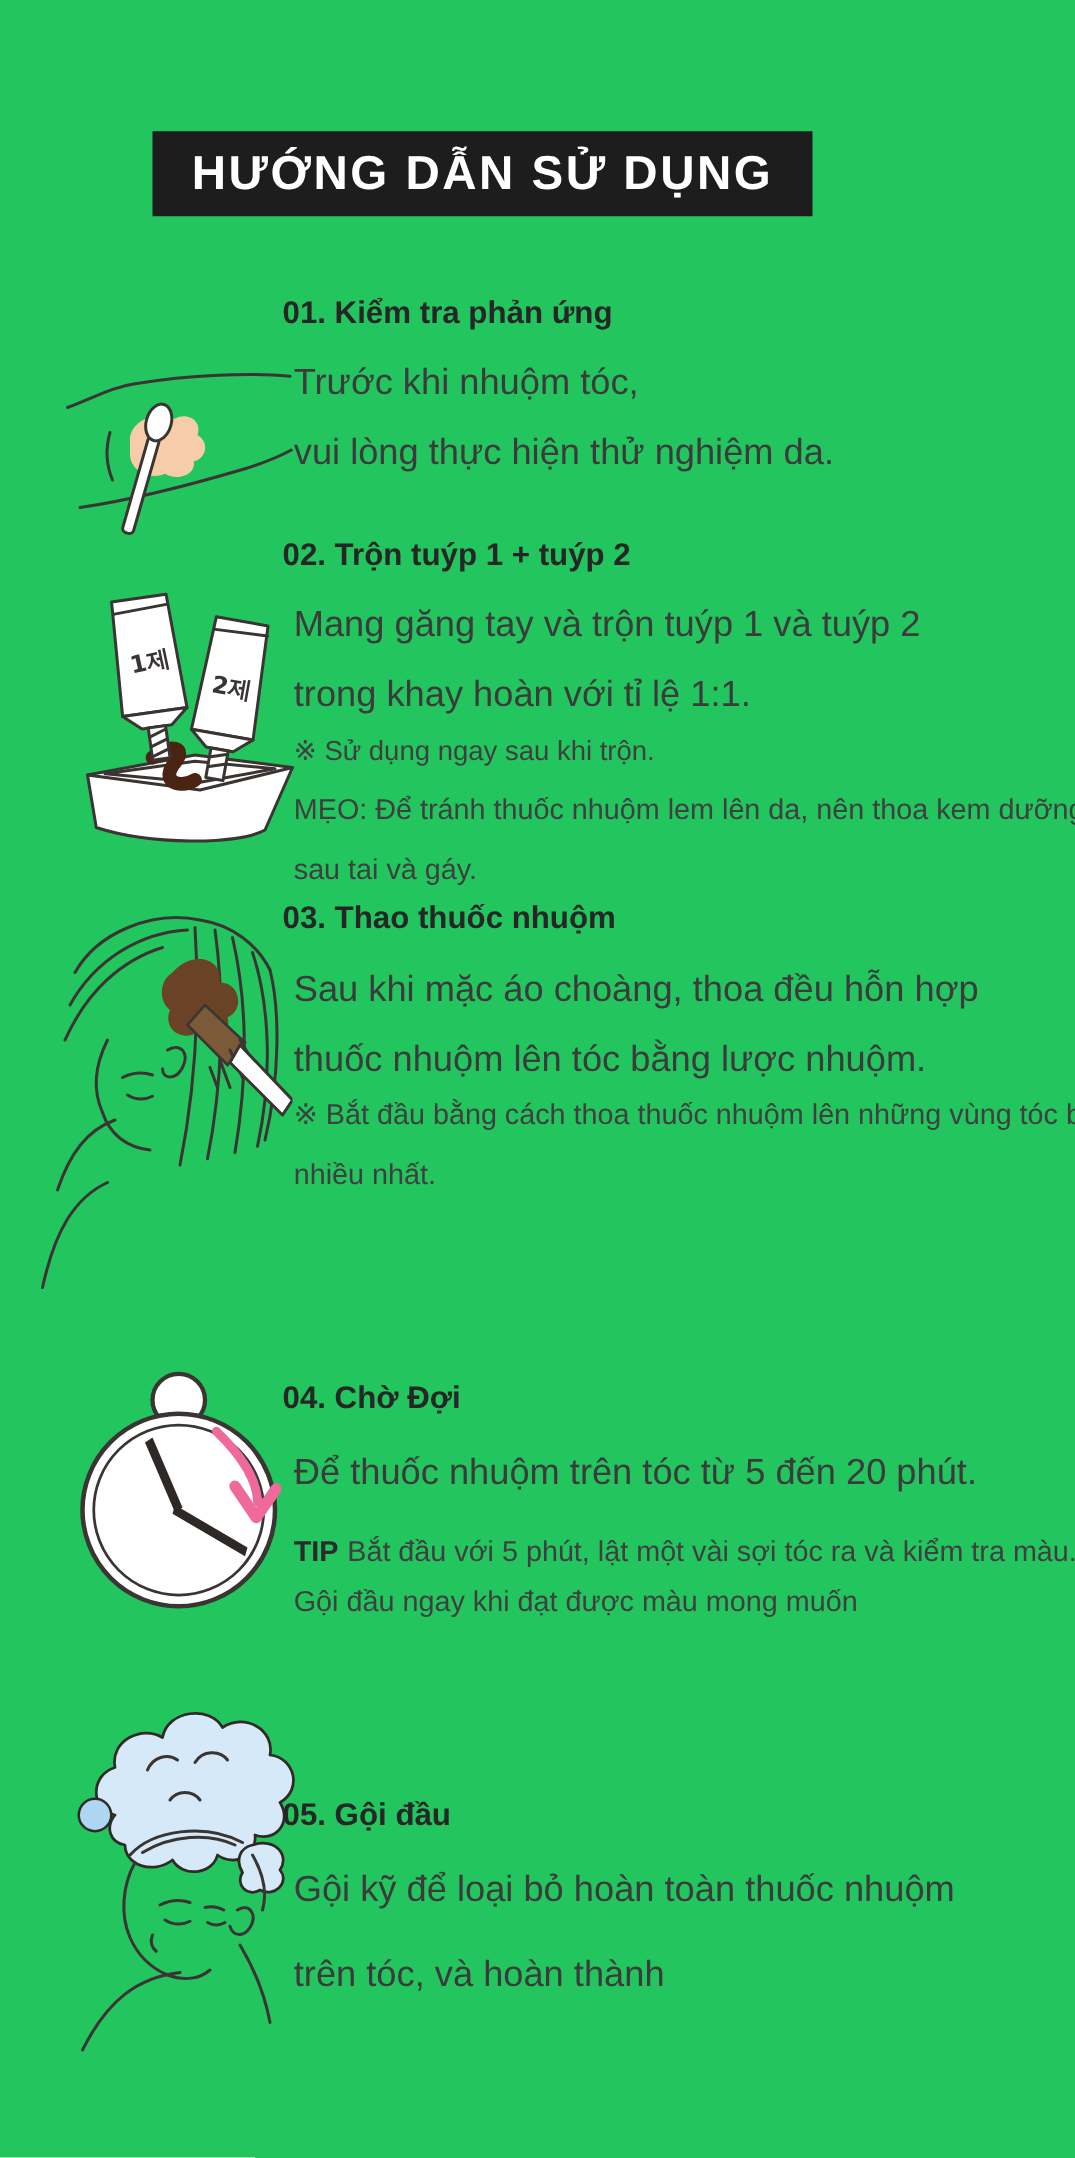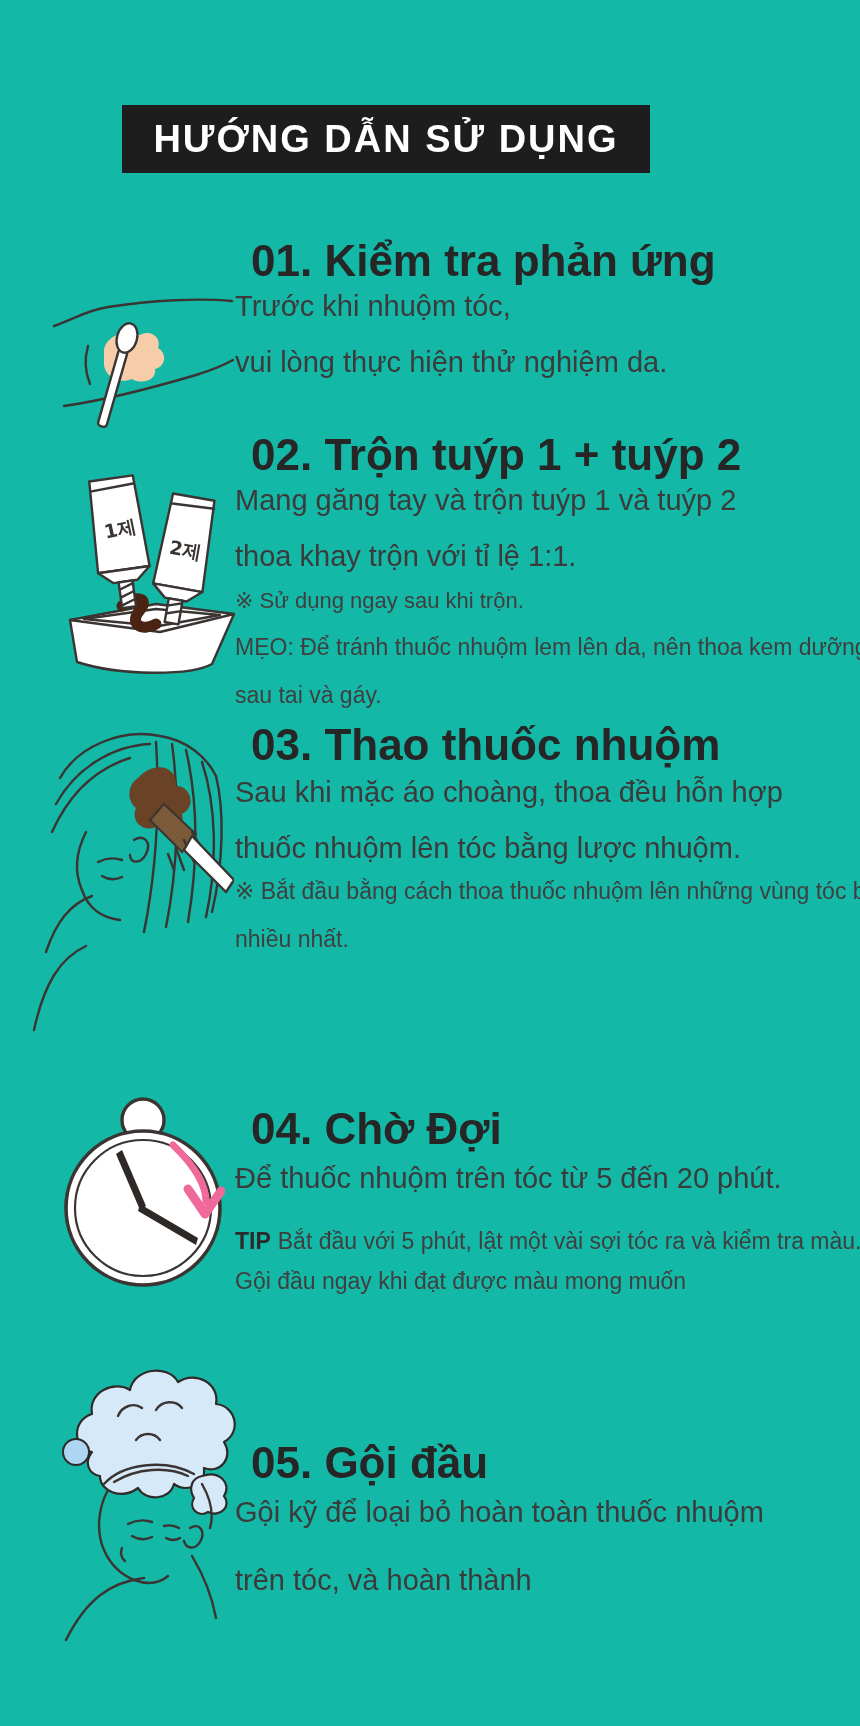--- a/index.html
+++ b/index.html
@@ -1,31 +1,31 @@
 <!DOCTYPE html>
 <html><head>
 <meta charset="utf-8">
 <style>
   * { margin:0; padding:0; box-sizing:border-box; }
   html,body { background:#ffffff; }
   .page {
-    position:relative; width:860px; height:1726px; background:#14b8a6;
+    position:relative; width:860px; height:1726px; background:#22c55e;
     overflow:hidden; font-family:"Liberation Sans","DejaVu Sans",sans-serif;
     color:#3b3b3b;
   }
   .banner {
     position:absolute; left:122px; top:105px; width:528px; height:68px;
     background:#1d1d1d; display:flex; align-items:center; justify-content:center;
   }
   .banner h1 {
     color:#ffffff; font-size:38px; font-weight:bold; letter-spacing:2px;
     font-family:"Liberation Sans","DejaVu Sans",sans-serif; white-space:nowrap;
   }
   .step-title {
-    position:absolute; left:251px; font-size:44px; font-weight:bold;
+    position:absolute; left:226px; font-size:25px; font-weight:bold;
     color:#262626; white-space:nowrap;
     font-family:"Liberation Sans","DejaVu Sans",sans-serif;
   }
   .body-line {
     position:absolute; left:235px; font-size:29px; color:#3b3b3b; white-space:nowrap;
   }
   .note-line {
     position:absolute; left:235px; font-size:23px; color:#3f3f3f; white-space:nowrap;
   }
   .note-line b { font-weight:bold; margin-right:7px; color:#2b2b2b; }
@@ -83,21 +83,21 @@
         <path class="ln" d="M103 58 L145 56" stroke-width="1.8"></path>
         <polygon class="white-fill" points="98,140 148,140 134,152 112,152"></polygon>
         <rect class="white-fill" x="116" y="152" width="14" height="24"></rect>
         <path class="ln" d="M117 159 L129 155 M117 167 L129 163" stroke-width="1.6"></path>
         <text class="tube-label" x="108" y="108">2제</text>
       </g>
     </svg>
   </div>
   <h2 class="step-title" style="top:430px">02. Trộn tuýp 1 + tuýp 2</h2>
   <p class="body-line" style="top:484px">Mang găng tay và trộn tuýp 1 và tuýp 2</p>
-  <p class="body-line" style="top:540px">thoa khay trộn với tỉ lệ 1:1.</p>
+  <p class="body-line" style="top:540px">trong khay hoàn với tỉ lệ 1:1.</p>
   <p class="note-line" style="top:588px; font-size:22px">※ Sử dụng ngay sau khi trộn.</p>
   <p class="note-line" style="top:634px">MẸO: Để tránh thuốc nhuộm lem lên da, nên thoa kem dưỡng ẩm</p>
   <p class="note-line indent" style="top:682px">sau tai và gáy.</p>
 
   <div class="icon" style="left:26px; top:712px; width:208px; height:325px;">
     <svg width="208" height="325" viewBox="0 0 208 325">
 
       <path class="ln" d="M34 66 C52 34 96 16 134 24 C160 28 180 44 190 64"></path>
       <path class="ln" d="M30 92 C50 56 86 34 124 32"></path>
       <path class="ln" d="M26 120 C44 80 72 56 104 46"></path>

